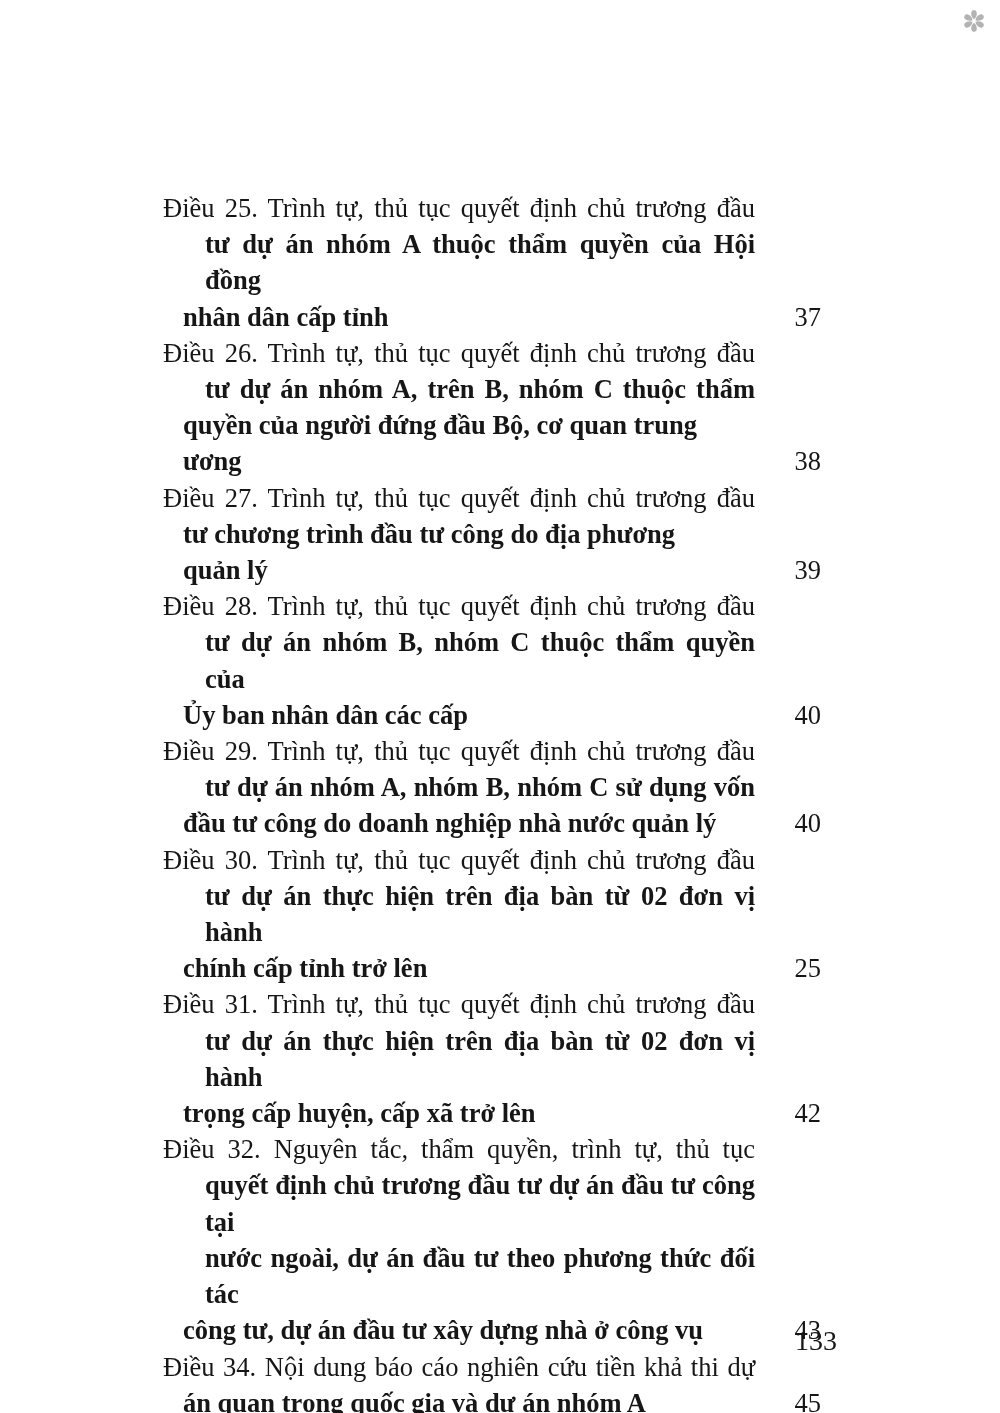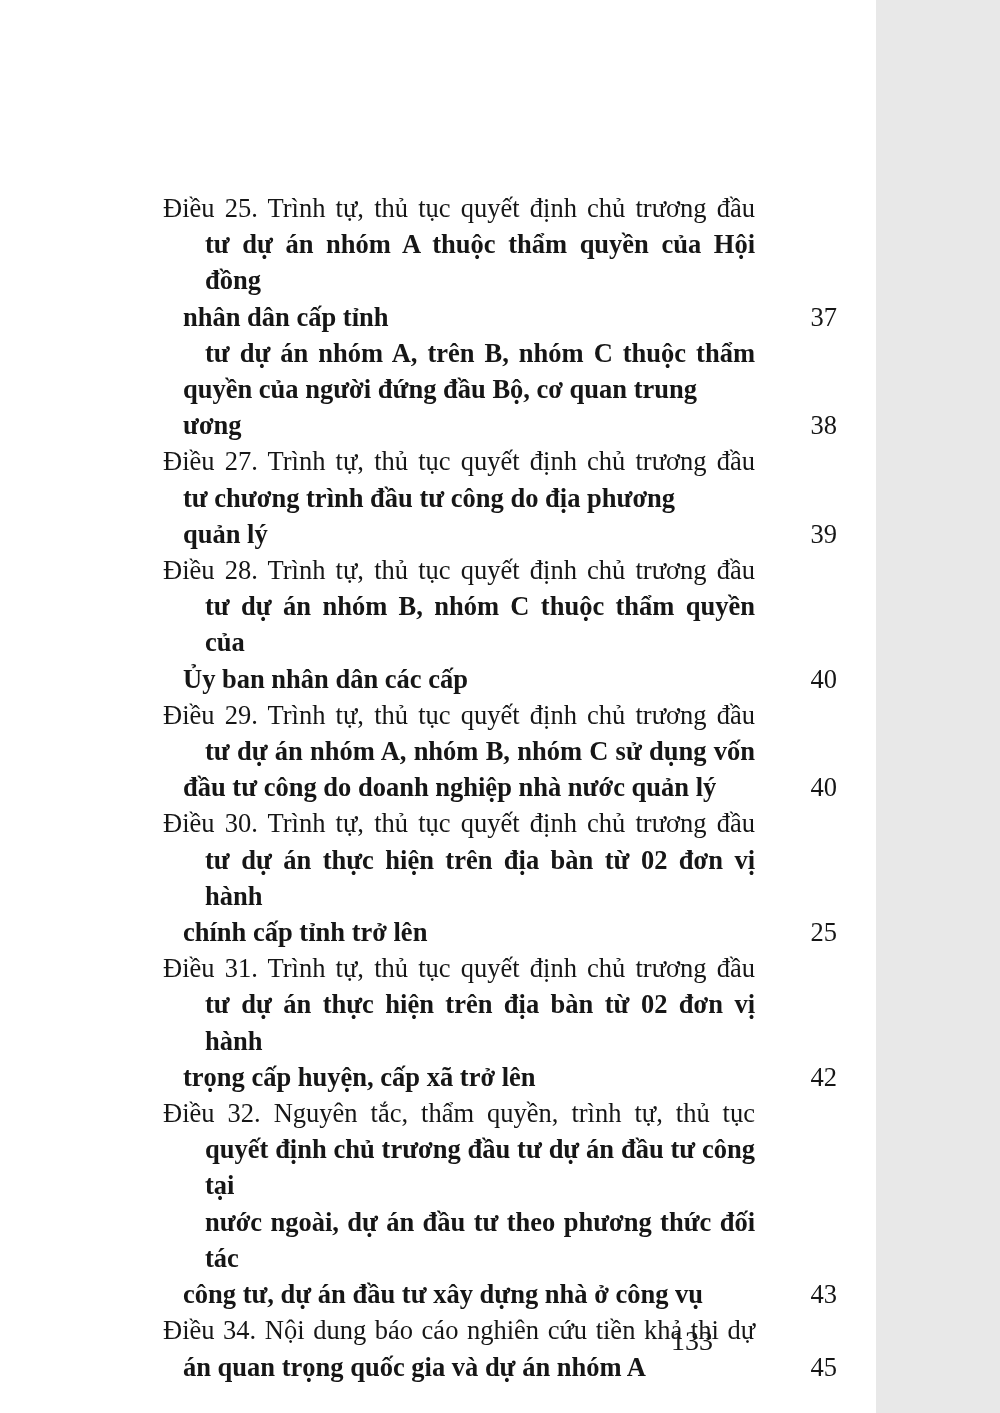--- a/index.html
+++ b/index.html
@@ -2,21 +2,21 @@
 <html><head>
 <meta charset="utf-8">
 <style>
   html, body {
     margin: 0;
     padding: 0;
     background: #e8e8e8;
   }
   .sheet {
     position: relative;
-    width: 876px;
+    width: 1000px;
     height: 1413px;
     background: #ffffff;
     overflow: hidden;
     font-family: "Liberation Serif", "DejaVu Serif", serif;
     color: #161616;
   }
   .ornament {
     position: absolute;
     top: 7px;
     left: 960px;
@@ -49,21 +49,21 @@
   }
   .line.last {
     text-align: left;
     margin-left: 20px;
   }
   .lbl {
     white-space: nowrap;
   }
   .pnum {
     position: absolute;
-    right: 0;
+    right: 16px;
     bottom: 0;
     line-height: 36.2px;
     font-family: Liberation Serif, serif;
   }
   .folio {
     position: absolute;
     top: 1324px;
     right: 163px;
     font-size: 28px;
     line-height: 34px;
@@ -86,20 +86,21 @@
   </svg>
 
   <div class="toc">
       <div class="entry">
         <div class="line jl"><span class="lbl">Điều 25.</span> Trình tự, thủ tục quyết định chủ trương đầu</div>
         <div class="line cont jl">tư dự án nhóm A thuộc thẩm quyền của Hội đồng</div>
         <div class="line cont last">nhân dân cấp tỉnh</div>
         <span class="pnum">37</span>
       </div>
       <div class="entry">
+        <div class="line jl"><span class="lbl">Điều 26.</span> Trình tự, thủ tục quyết định chủ trương đầu</div>
         <div class="line cont jl">tư dự án nhóm A, trên B, nhóm C thuộc thẩm</div>
         <div class="line cont last">quyền của người đứng đầu Bộ, cơ quan trung ương</div>
         <span class="pnum">38</span>
       </div>
       <div class="entry">
         <div class="line jl"><span class="lbl">Điều 27.</span> Trình tự, thủ tục quyết định chủ trương đầu</div>
         <div class="line cont last">tư chương trình đầu tư công do địa phương quản lý</div>
         <span class="pnum">39</span>
       </div>
       <div class="entry">

